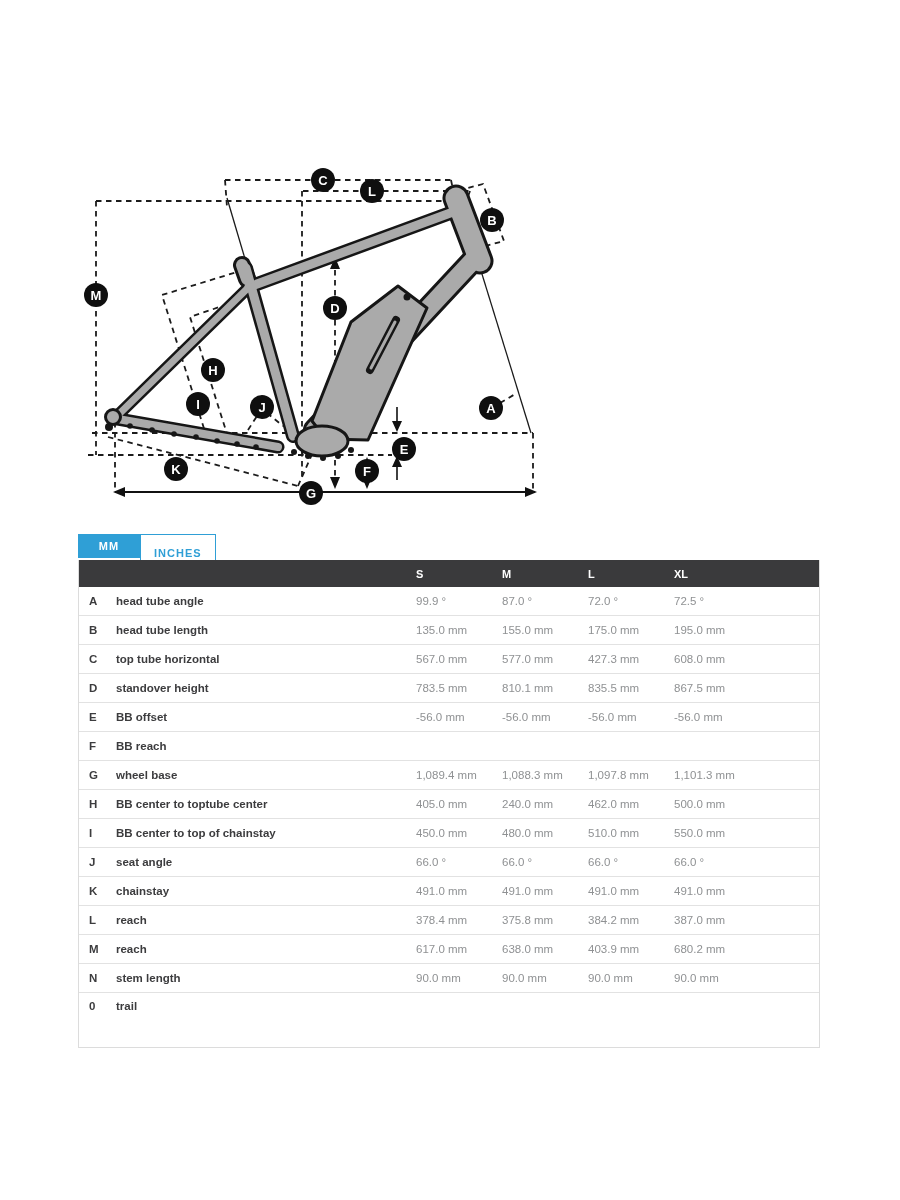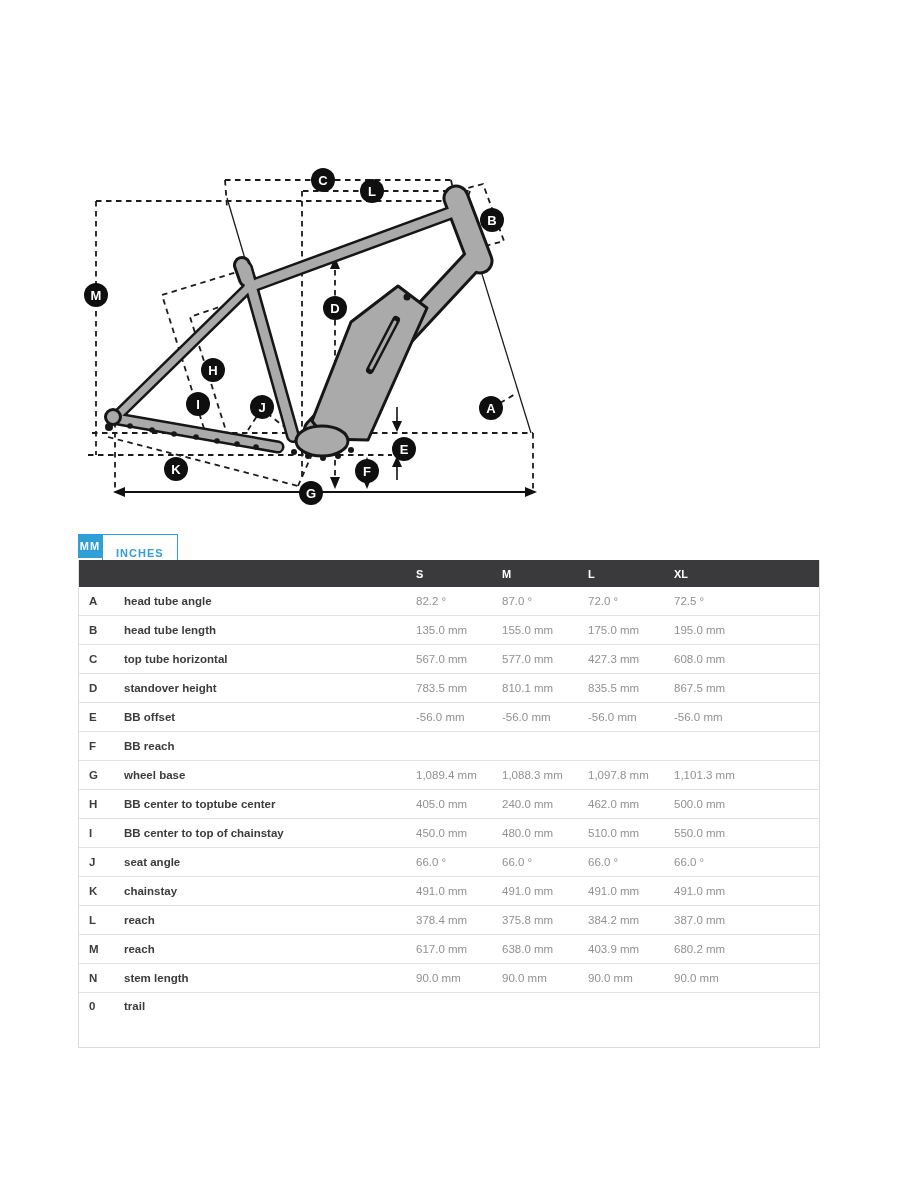--- a/index.html
+++ b/index.html
@@ -7,33 +7,33 @@
 
   
   .diagram{position:absolute;left:0;top:0;width:900px;height:530px;}
   .badge circle{fill:#0f0f0f;}
   .badge text{fill:#ffffff;font-family:"Liberation Sans",sans-serif;font-size:13px;font-weight:bold;text-anchor:middle;}
 
   
   .tabs{position:absolute;left:78px;top:534px;display:flex;align-items:stretch;}
   .tab{display:flex;align-items:center;justify-content:center;height:24px;font-size:11px;
        font-weight:bold;letter-spacing:1px;box-sizing:border-box;cursor:pointer;}
-  .tab-mm{background:#2f9fd6;color:#fff;width:24px;}
+  .tab-mm{background:#2f9fd6;color:#fff;width:62px;}
   .tab-inches{background:#fff;color:#2f9fd6;border:1px solid #2f9fd6;padding:18px 13px;}
 
   
   .geo-table{position:absolute;left:78px;top:560px;width:742px;box-sizing:border-box;
              border-left:1px solid #dcdcdc;border-right:1px solid #dcdcdc;border-bottom:1px solid #dcdcdc;}
   .thead,.tr{display:grid;grid-template-columns:30px 300px 86px 86px 86px auto;align-items:center;}
   .thead{background:#3a3a3c;height:27px;color:#fff;font-size:11px;font-weight:bold;}
   .thead .th{padding-left:7px;}
   .tr{height:28px;border-bottom:1px solid #e2e2e2;font-size:11.5px;background:#fff;}
   .tr.last{height:47px;align-items:flex-start;padding-top:7px;border-bottom:none;}
   .td.key{padding-left:10px;font-weight:bold;color:#3c3c3e;}
-  .td.name{padding-left:7px;font-weight:bold;color:#3c3c3e;margin-left:8px;}
+  .td.name{padding-left:7px;font-weight:bold;color:#3c3c3e;}
   .td.val{padding-left:7px;color:#8f9193;}
 </style>
 </head>
 <body>
 
 <svg class="diagram" viewBox="0 0 900 530">
 
   <g stroke="#1a1a1a" stroke-width="1.3">
     <line x1="227" y1="198" x2="303" y2="455"></line>
     <line x1="461" y1="206" x2="531" y2="433"></line>
@@ -196,21 +196,21 @@
     <div class="th"></div>
     <div class="th">S</div>
     <div class="th">M</div>
     <div class="th">L</div>
     <div class="th">XL</div>
   </div>
 
   <div class="tr">
     <div class="td key">A</div>
     <div class="td name">head tube angle</div>
-    <div class="td val">82.2 °</div>
+    <div class="td val">99.9 °</div>
     <div class="td val">87.0 °</div>
     <div class="td val">72.0 °</div>
     <div class="td val">72.5 °</div>
   </div>
   <div class="tr">
     <div class="td key">B</div>
     <div class="td name">head tube length</div>
     <div class="td val">135.0 mm</div>
     <div class="td val">155.0 mm</div>
     <div class="td val">175.0 mm</div>

